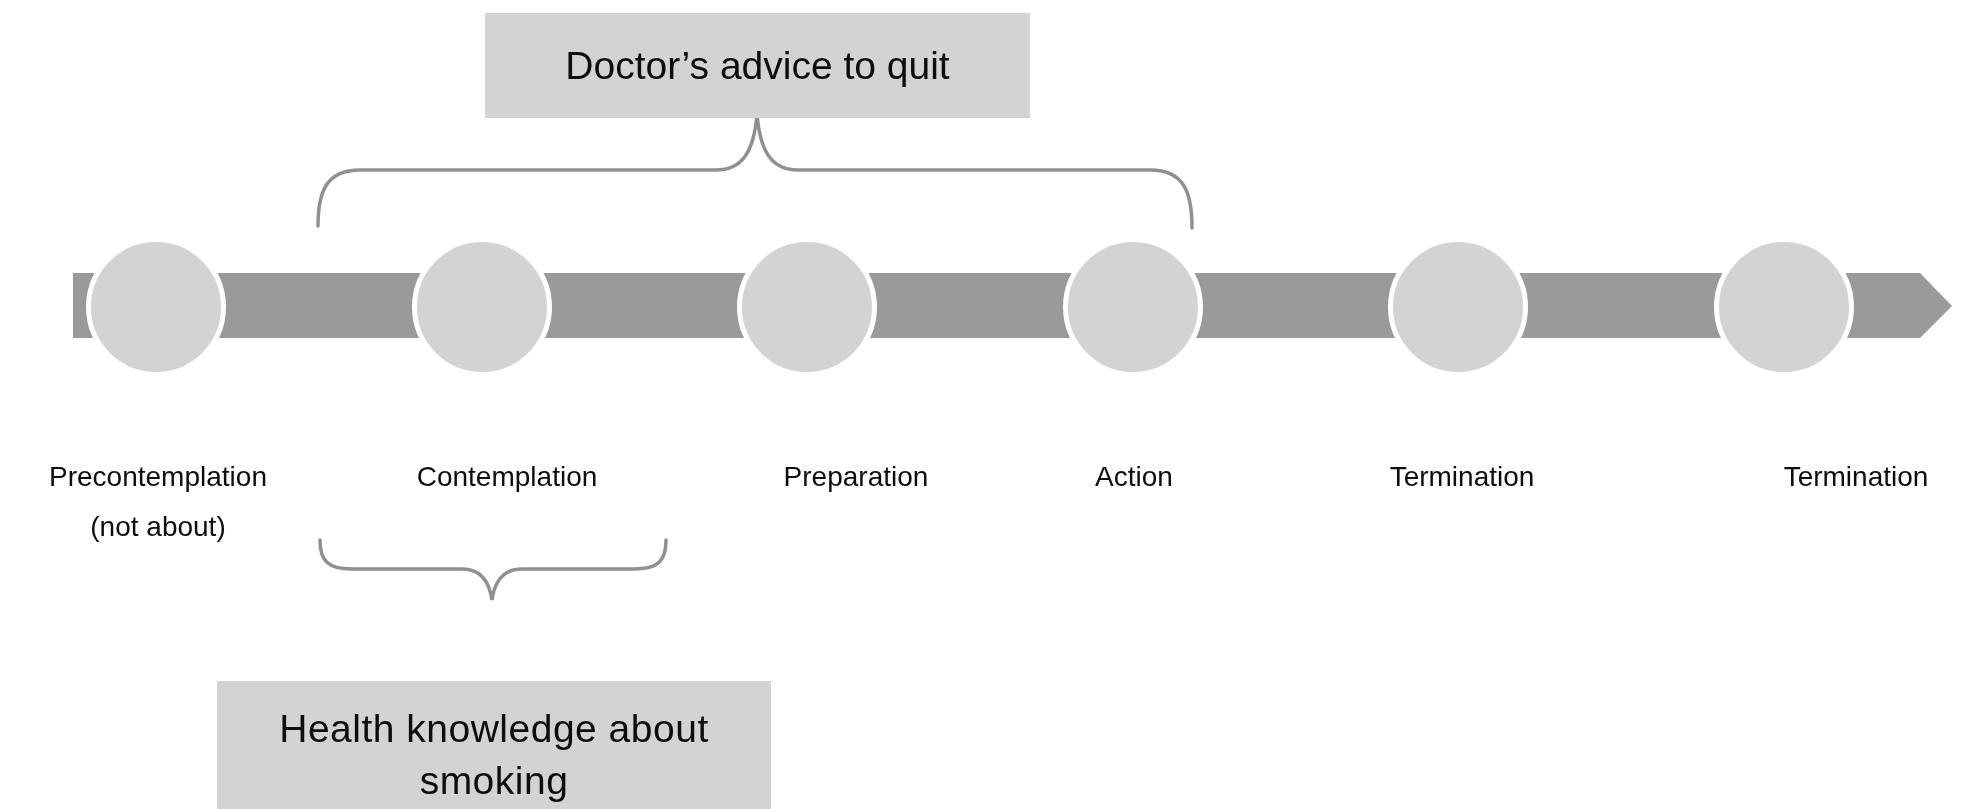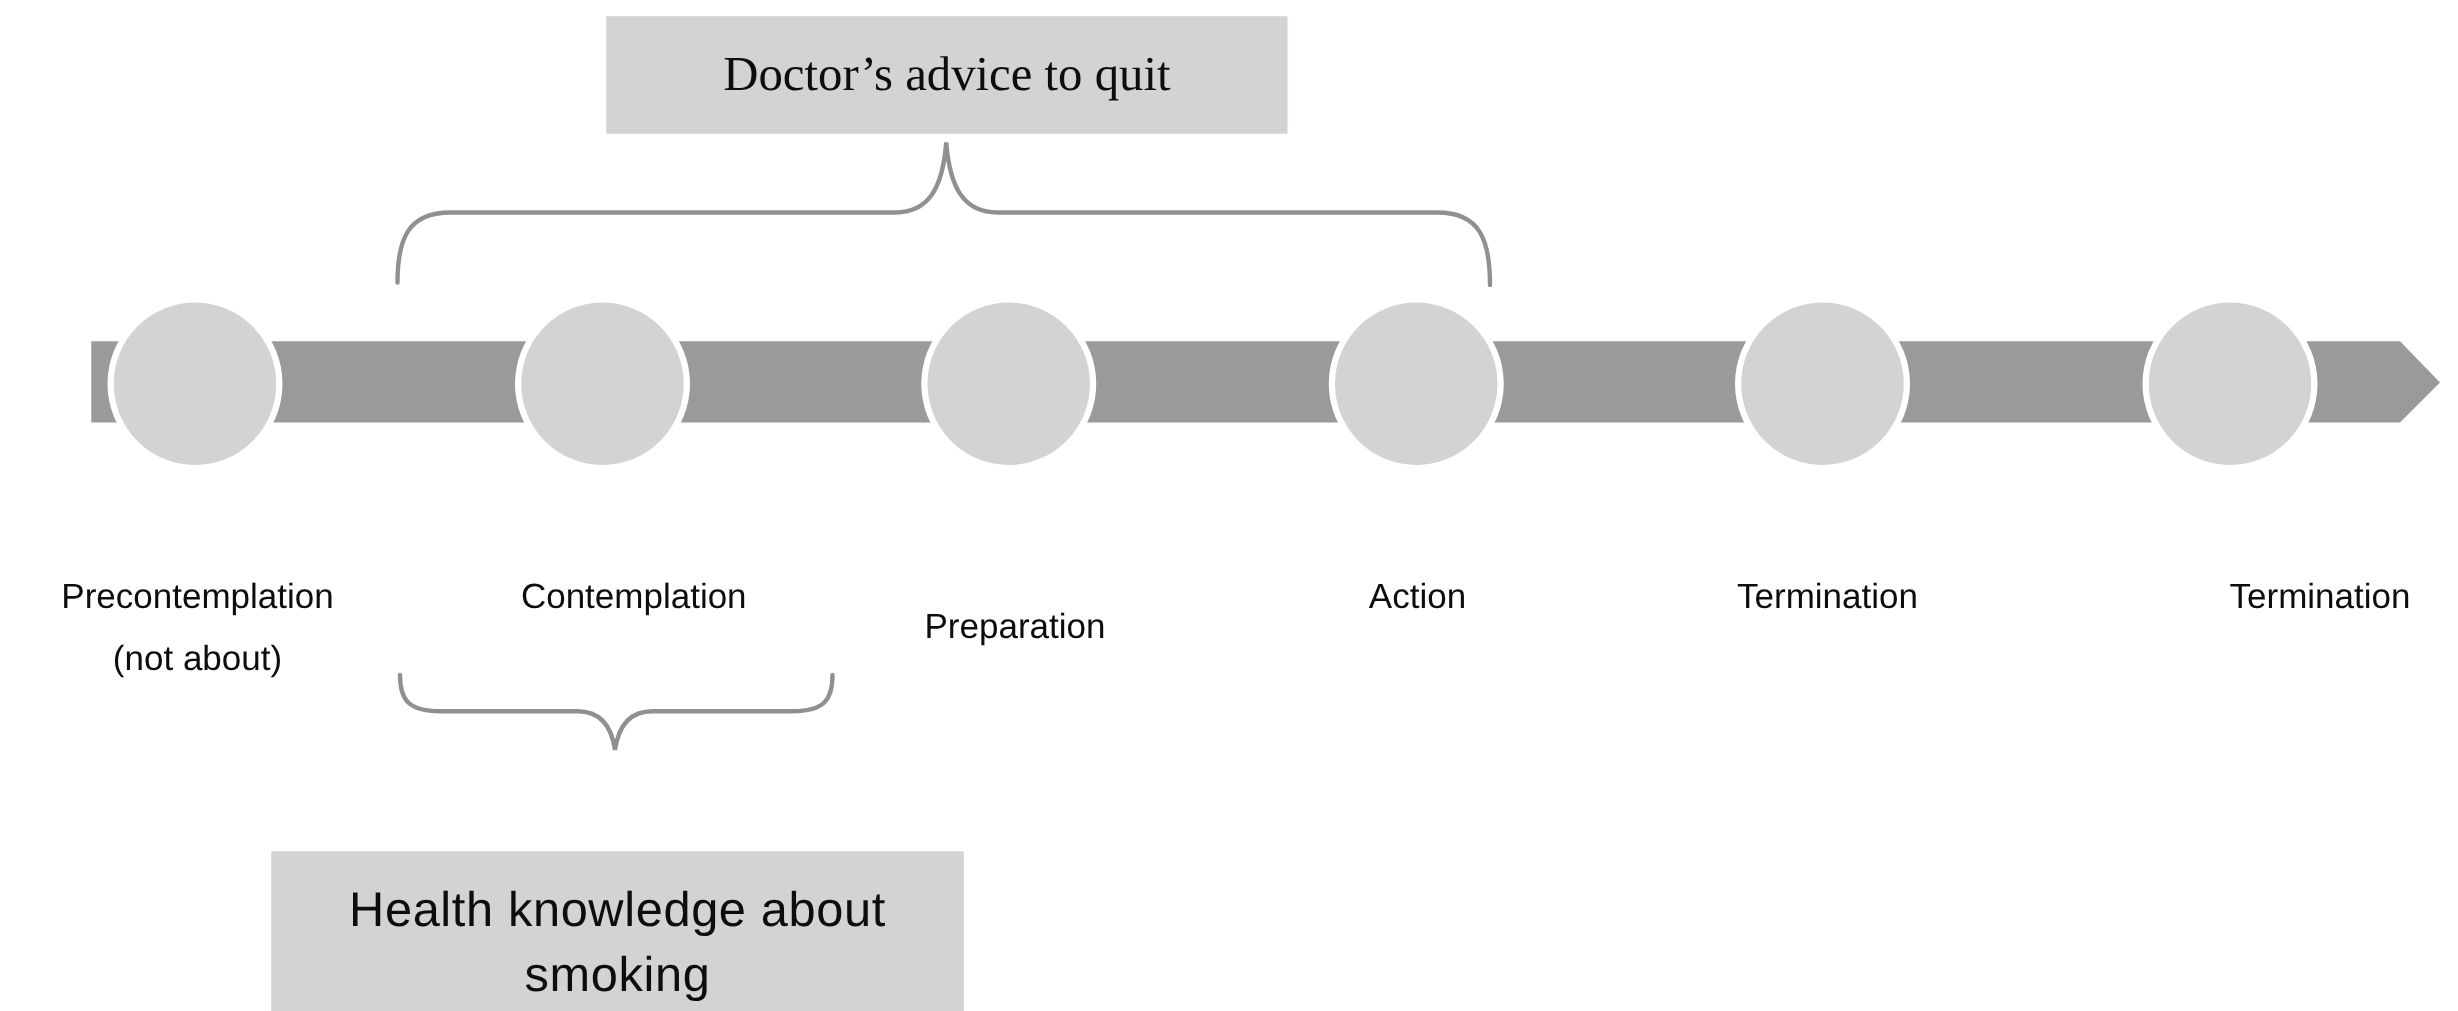--- a/index.html
+++ b/index.html
@@ -31,22 +31,21 @@
     align-items: center;
     justify-content: center;
     text-align: center;
     font-size: 39px;
     line-height: 52px;
   }
   .callout-top {
     left: 485px;
     top: 13px;
     width: 545px;
-    height: 94px;
-    font-family: Liberation Serif, serif;
+    height: 105px;
   }
   .callout-bottom {
     left: 217px;
     top: 681px;
     width: 554px;
     height: 148px;
     letter-spacing: 0.5px;
   }
   .stage-circle {
     position: absolute;
@@ -68,21 +67,21 @@
     position: absolute;
     top: 452px;
     transform: translateX(-50%);
     text-align: center;
     font-size: 28px;
     line-height: 50px;
     white-space: nowrap;
   }
   .l0 { left: 158px; }
   .l1 { left: 507px; }
-  .l2 { left: 812px; margin-top: 24px; }
+  .l2 { left: 856px; }
   .l3 { left: 1134px; }
   .l4 { left: 1462px; }
   .l5 { left: 1856px; }
 </style>
 </head>
 <body>
 
 <div class="canvas">
 
   <svg class="shape-layer" viewBox="0 0 1966 809" xmlns="http://www.w3.org/2000/svg">

